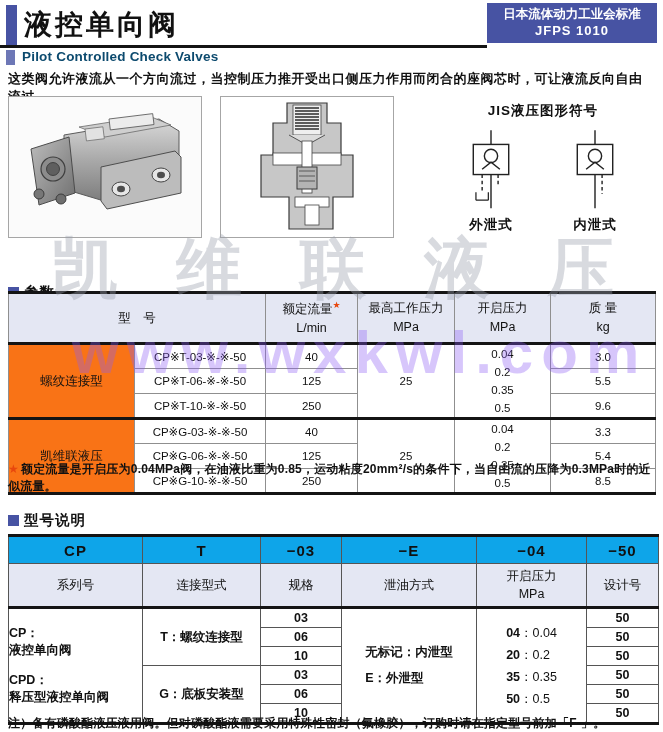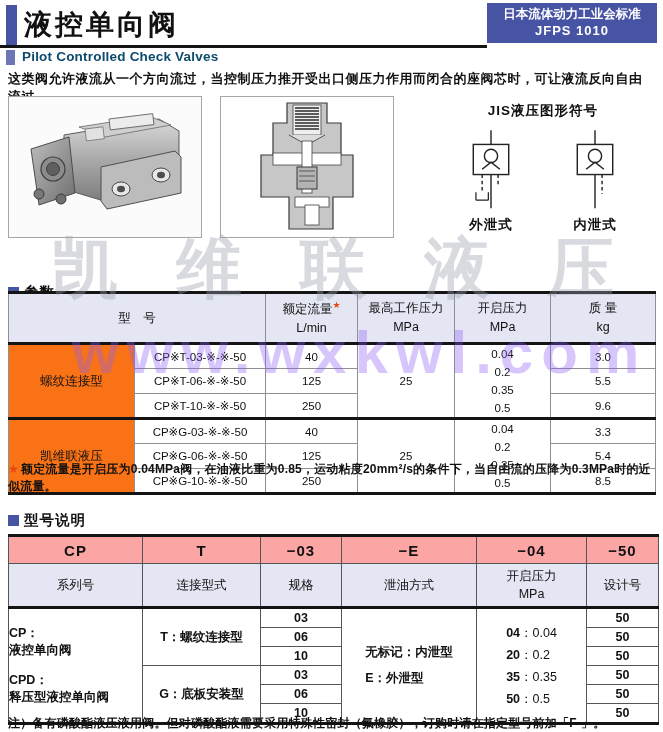--- a/index.html
+++ b/index.html
@@ -54,21 +54,21 @@
   .t1 tr.gsep td{border-top:3px solid #141414;}
   .t1 .star{color:#e8470d;font-size:9px;}
   .t1 .crack div{line-height:18px;font-size:11.5px;}
   
   .footnote{position:absolute;left:8px;top:461px;width:648px;font-size:12px;font-weight:bold;letter-spacing:.2px;}
   .footnote .star{color:#e8470d;margin-right:2px;}
   
   .t2wrap{position:absolute;left:8px;top:534px;}
   .t2{width:650px;border-top:3px solid #141414;border-bottom:3px solid #141414;}
   .t2 th,.t2 td{border:1px solid #555;text-align:center;padding:0;}
-  .t2 tr.code th{background:#fca5a5;height:26px;font-size:15px;font-weight:bold;letter-spacing:1px;}
+  .t2 tr.code th{background:#0ea5e9;height:26px;font-size:15px;font-weight:bold;letter-spacing:1px;}
   .t2 tr.lab th{background:#e4e7f3;height:42px;font-weight:normal;font-size:12.5px;border-bottom:3px solid #141414;line-height:1.45;}
   .t2 tbody td{height:18px;font-size:12.5px;font-weight:bold;}
   .t2 td.series{text-align:left;font-size:12.5px;line-height:1.4;}
   .t2 .series-gap{height:12px;}
   .t2 td.drain .inner,.t2 td.open .inner{display:inline-block;text-align:left;}
   .t2 td.drain .inner div{margin:9px 0;}
   .t2 td.open .inner div{line-height:22px;}
   .t2 td.open .rest{font-weight:normal;}
   
   .note{position:absolute;left:8px;top:715px;width:650px;font-size:12px;font-weight:bold;letter-spacing:.2px;}

